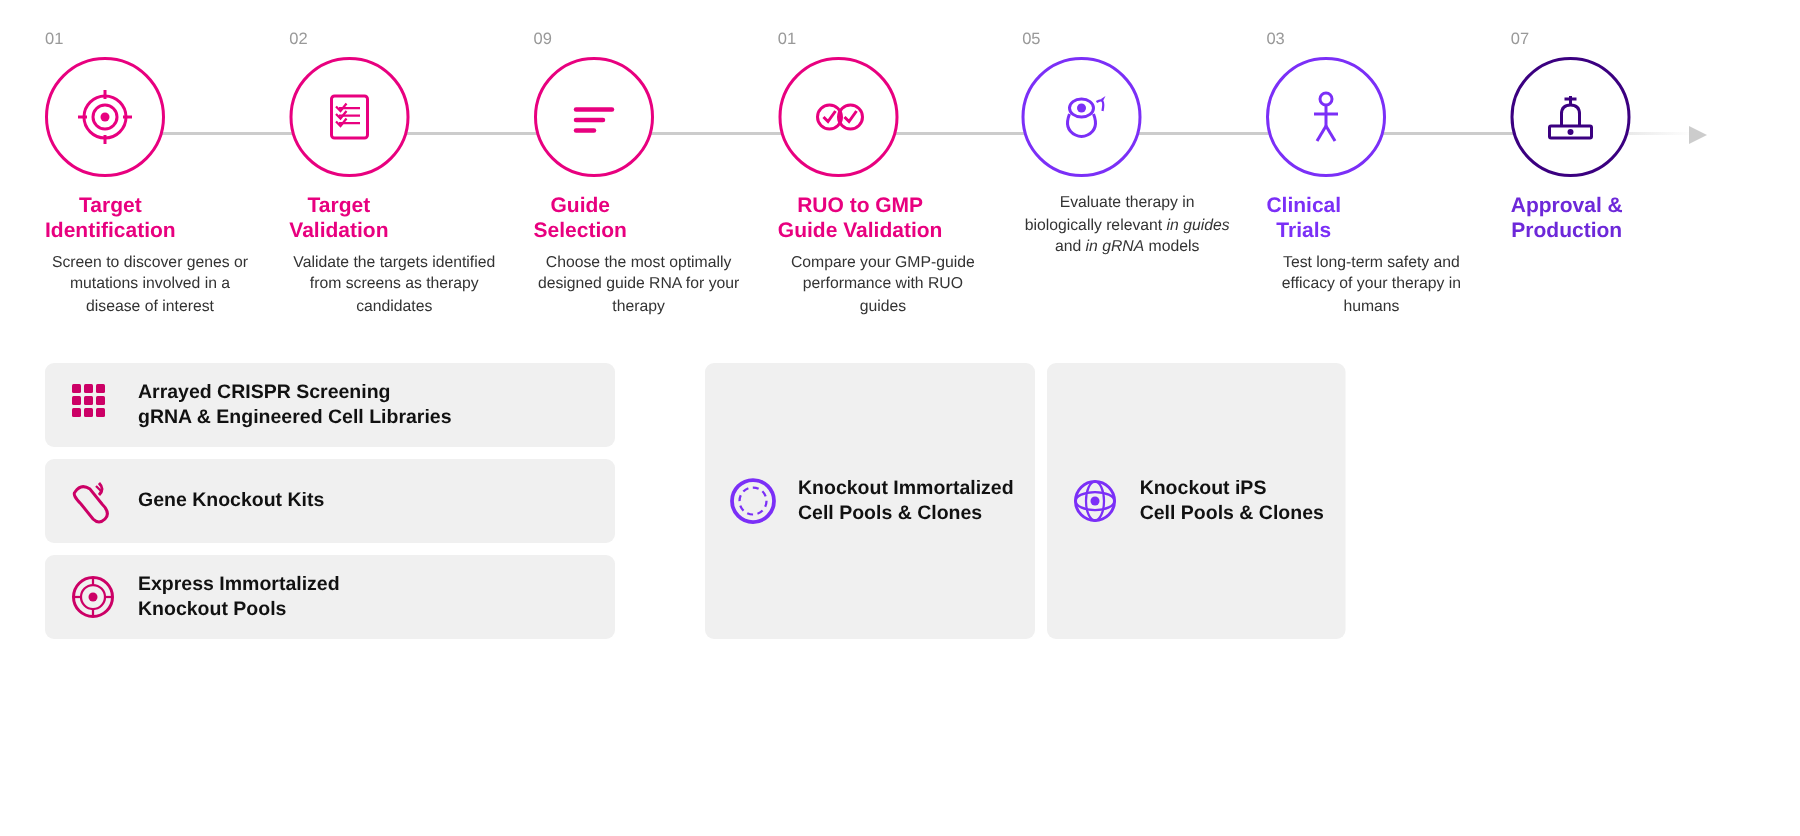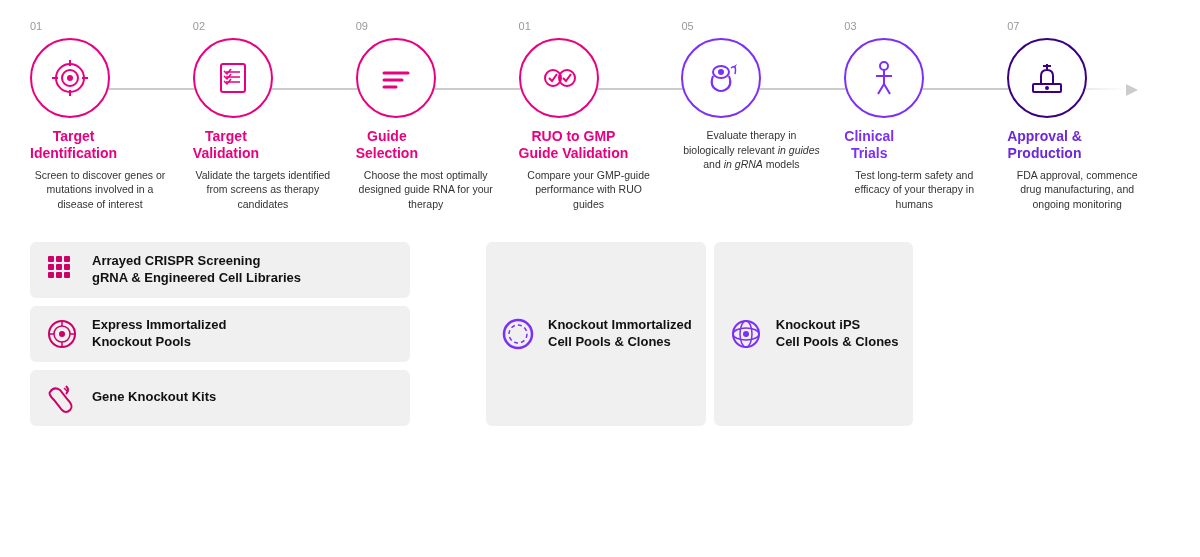--- a/index.html
+++ b/index.html
@@ -102,21 +102,21 @@
 
     
     .color-pink { color: #e8007f; border-color: #e8007f; }
     .color-purple { color: #7b2ff7; border-color: #7b2ff7; }
     .color-dark-purple { color: #6d28d9; border-color: #3b0080; }
 
     
     .products-area {
       display: flex;
       padding: 0 20px;
-      gap: 16px;
+      gap: 0;
     }
 
     .products-col-1 {
       display: flex;
       flex-direction: column;
       gap: 8px;
       min-width: 380px;
     }
 
     .products-col-2 {
@@ -257,21 +257,20 @@
       <div class="step-icon color-dark-purple">
         <svg viewBox="0 0 44 44" fill="none">
           <rect x="8" y="28" width="28" height="8" rx="1" stroke="#3b0080" stroke-width="2"></rect>
           <path d="M16 28 L16 20 Q16 14 22 14 Q28 14 28 20 L28 28" stroke="#3b0080" stroke-width="2" fill="none"></path>
           <line x1="22" y1="8" x2="22" y2="14" stroke="#3b0080" stroke-width="2"></line>
           <line x1="18" y1="10" x2="26" y2="10" stroke="#3b0080" stroke-width="2"></line>
           <circle cx="22" cy="32" r="2" fill="#3b0080"></circle>
         </svg>
       </div>
       <div class="step-title color-dark-purple">Approval &amp;<br>Production</div>
-      <div class="step-desc">FDA approval, commence drug manufacturing, and ongoing monitoring</div>
     </div>
   </div>
 
   <div class="products-area">
 
     <div class="products-col-1">
 
       <div class="product-item">
         <div class="product-icon-wrap">
           <svg width="32" height="32" viewBox="0 0 32 32" fill="none">
@@ -285,43 +284,43 @@
             <rect x="10" y="18" width="6" height="6" rx="1" fill="#cc0066"></rect>
             <rect x="18" y="18" width="6" height="6" rx="1" fill="#cc0066"></rect>
           </svg>
         </div>
         <div class="product-label">Arrayed CRISPR Screening<br>gRNA &amp; Engineered Cell Libraries</div>
       </div>
 
       <div class="product-item">
         <div class="product-icon-wrap">
           <svg width="32" height="32" viewBox="0 0 32 32" fill="none">
+            <path d="M4 10 Q8 4 14 8 L22 18 Q28 24 24 28 Q20 32 16 28 L8 18 Q2 12 4 10Z" stroke="#cc0066" stroke-width="2" fill="none"></path>
+            <path d="M20 4 Q24 8 20 12" stroke="#cc0066" stroke-width="2" fill="none"></path>
+            <line x1="18" y1="6" x2="22" y2="10" stroke="#cc0066" stroke-width="1.5"></line>
+          </svg>
+        </div>
+        <div class="product-label">Gene Knockout Kits</div>
+      </div>
+
+      <div class="product-item">
+        <div class="product-icon-wrap">
+          <svg width="32" height="32" viewBox="0 0 32 32" fill="none">
             <circle cx="16" cy="16" r="13" stroke="#cc0066" stroke-width="2"></circle>
             <circle cx="16" cy="16" r="8" stroke="#cc0066" stroke-width="1.5"></circle>
             <circle cx="16" cy="16" r="3" fill="#cc0066"></circle>
             <line x1="16" y1="3" x2="16" y2="8" stroke="#cc0066" stroke-width="1.5"></line>
             <line x1="16" y1="24" x2="16" y2="29" stroke="#cc0066" stroke-width="1.5"></line>
             <line x1="3" y1="16" x2="8" y2="16" stroke="#cc0066" stroke-width="1.5"></line>
             <line x1="24" y1="16" x2="29" y2="16" stroke="#cc0066" stroke-width="1.5"></line>
           </svg>
         </div>
         <div class="product-label">Express Immortalized<br>Knockout Pools</div>
       </div>
 
-      <div class="product-item">
-        <div class="product-icon-wrap">
-          <svg width="32" height="32" viewBox="0 0 32 32" fill="none">
-            <path d="M4 10 Q8 4 14 8 L22 18 Q28 24 24 28 Q20 32 16 28 L8 18 Q2 12 4 10Z" stroke="#cc0066" stroke-width="2" fill="none"></path>
-            <path d="M20 4 Q24 8 20 12" stroke="#cc0066" stroke-width="2" fill="none"></path>
-            <line x1="18" y1="6" x2="22" y2="10" stroke="#cc0066" stroke-width="1.5"></line>
-          </svg>
-        </div>
-        <div class="product-label">Gene Knockout Kits</div>
-      </div>
-
     </div>
 
     <div class="products-col-2">
 
       <div class="product-item">
         <div class="product-icon-wrap">
           <svg width="36" height="36" viewBox="0 0 36 36" fill="none">
             <circle cx="18" cy="18" r="14" stroke="#7b2ff7" stroke-width="2.5"></circle>
             <circle cx="18" cy="18" r="9" stroke="#7b2ff7" stroke-width="1.5" stroke-dasharray="4 3"></circle>
           </svg>

